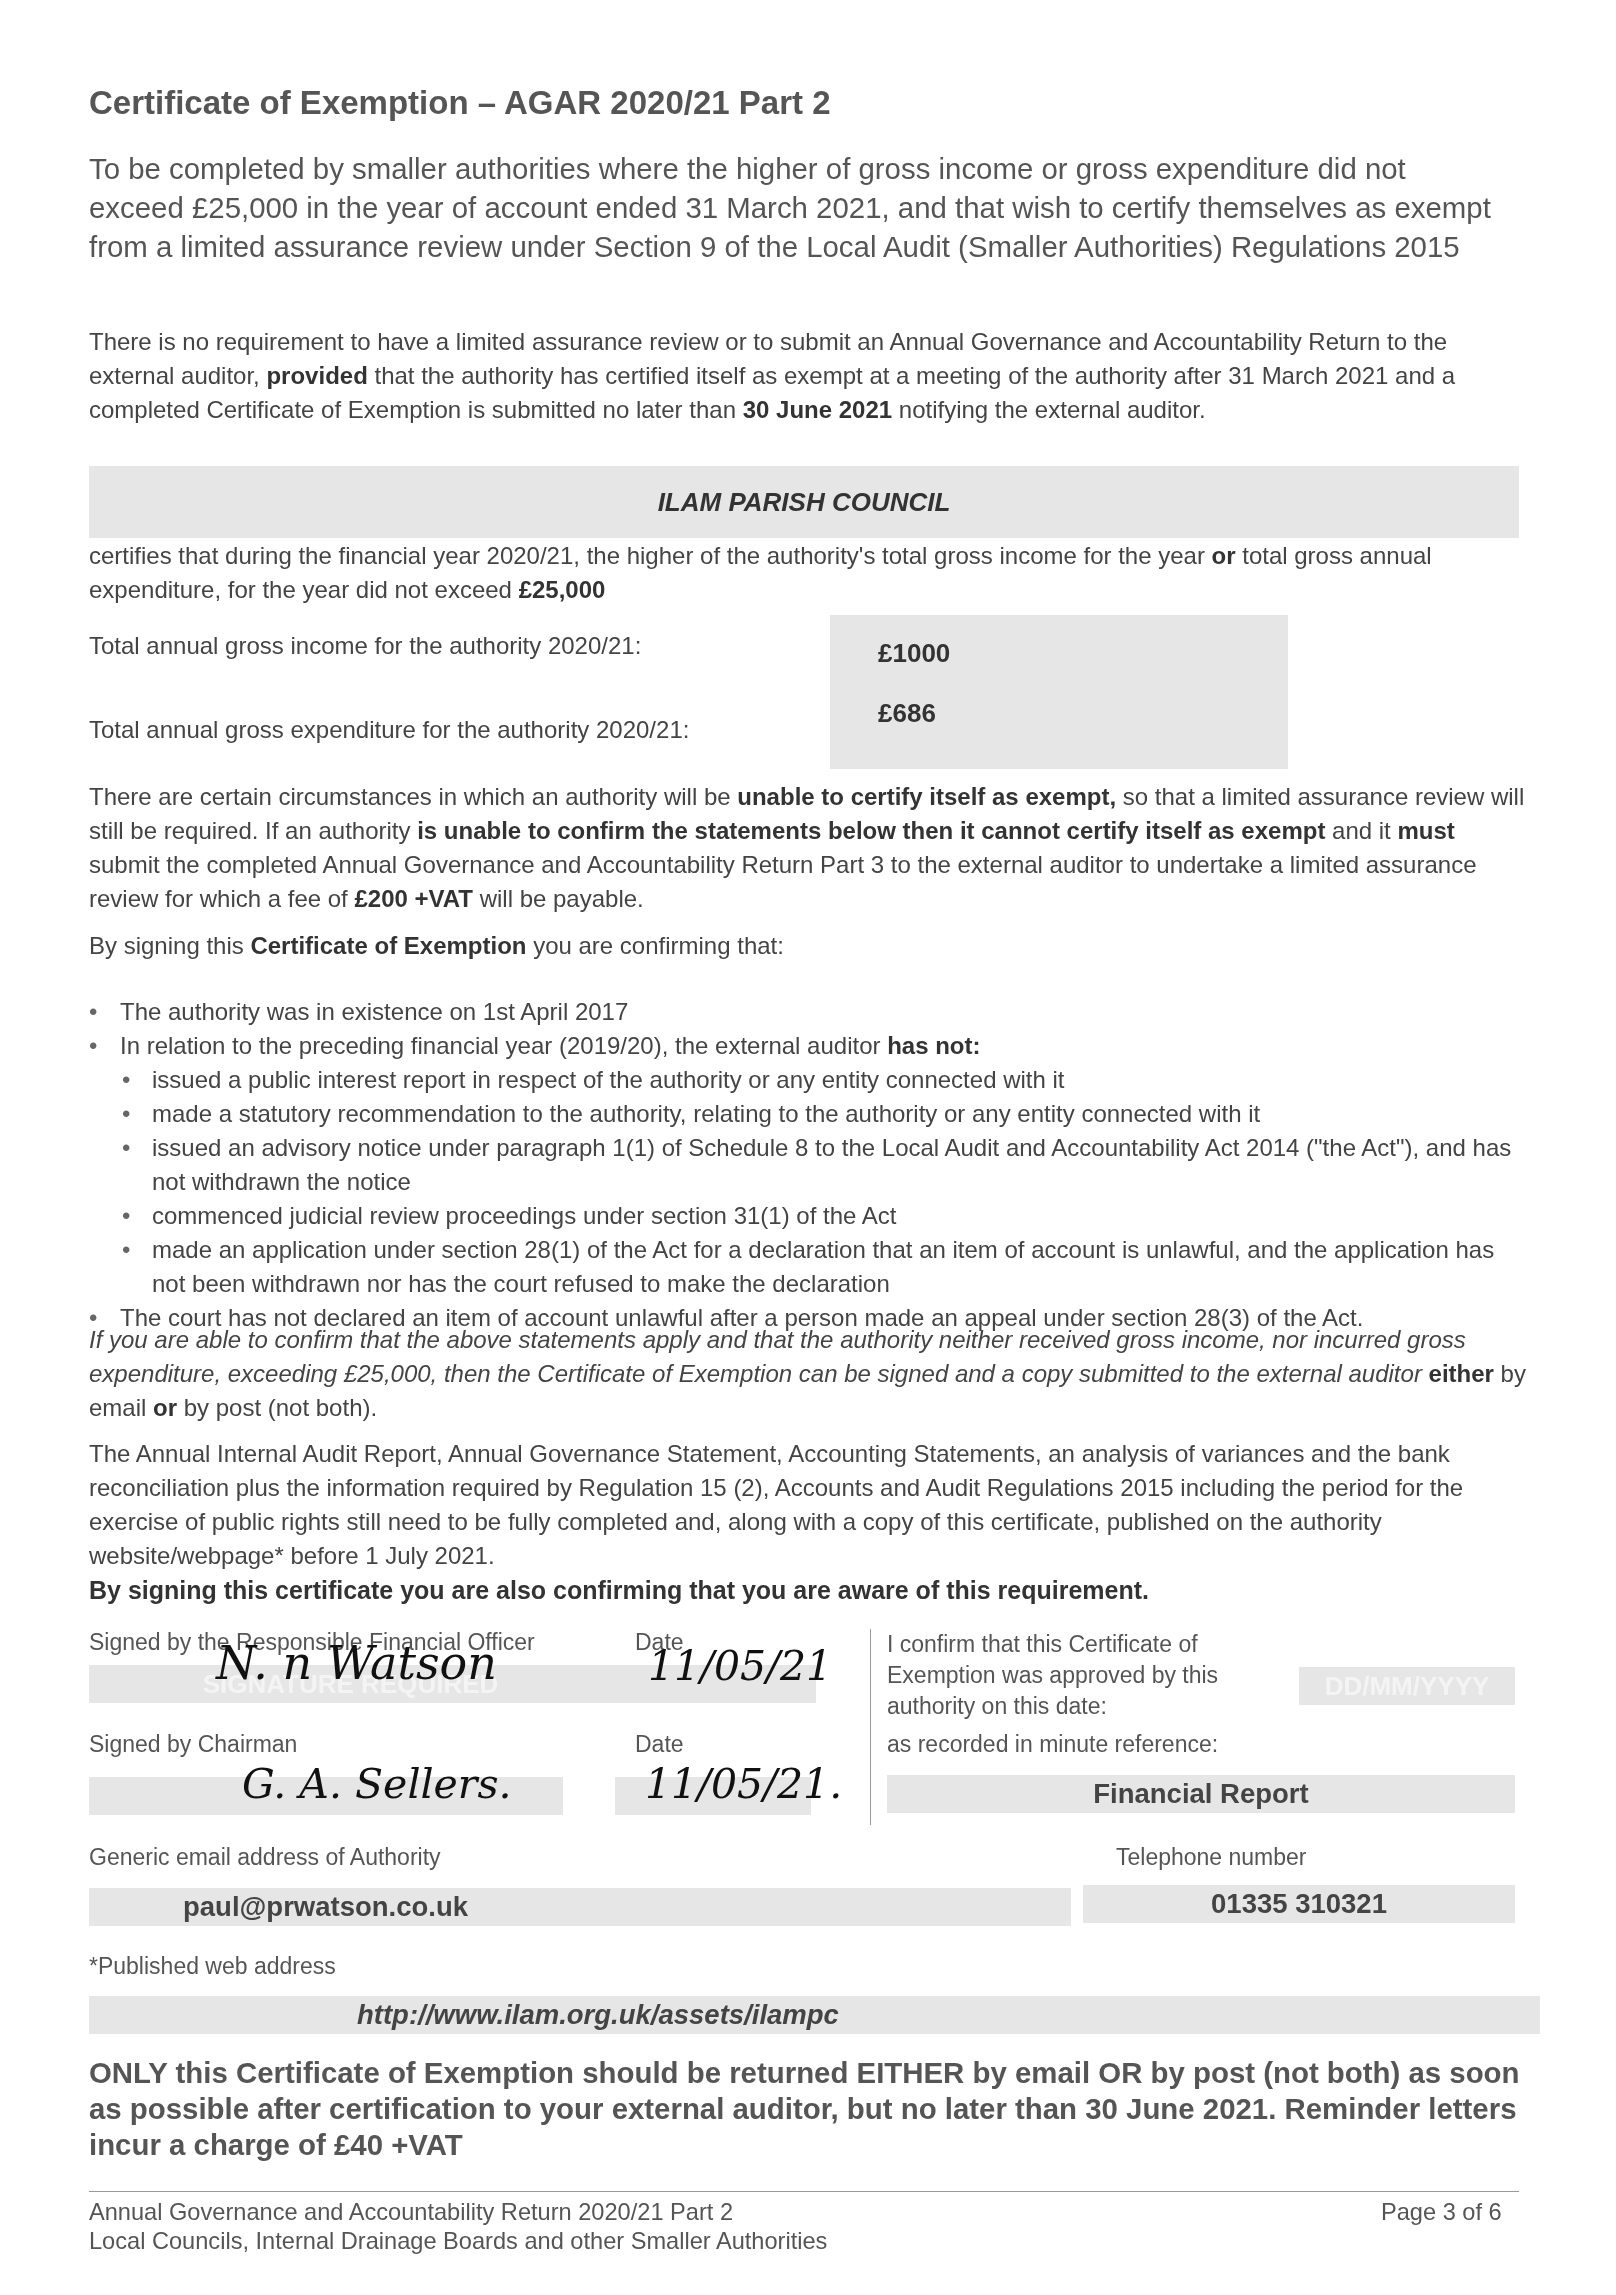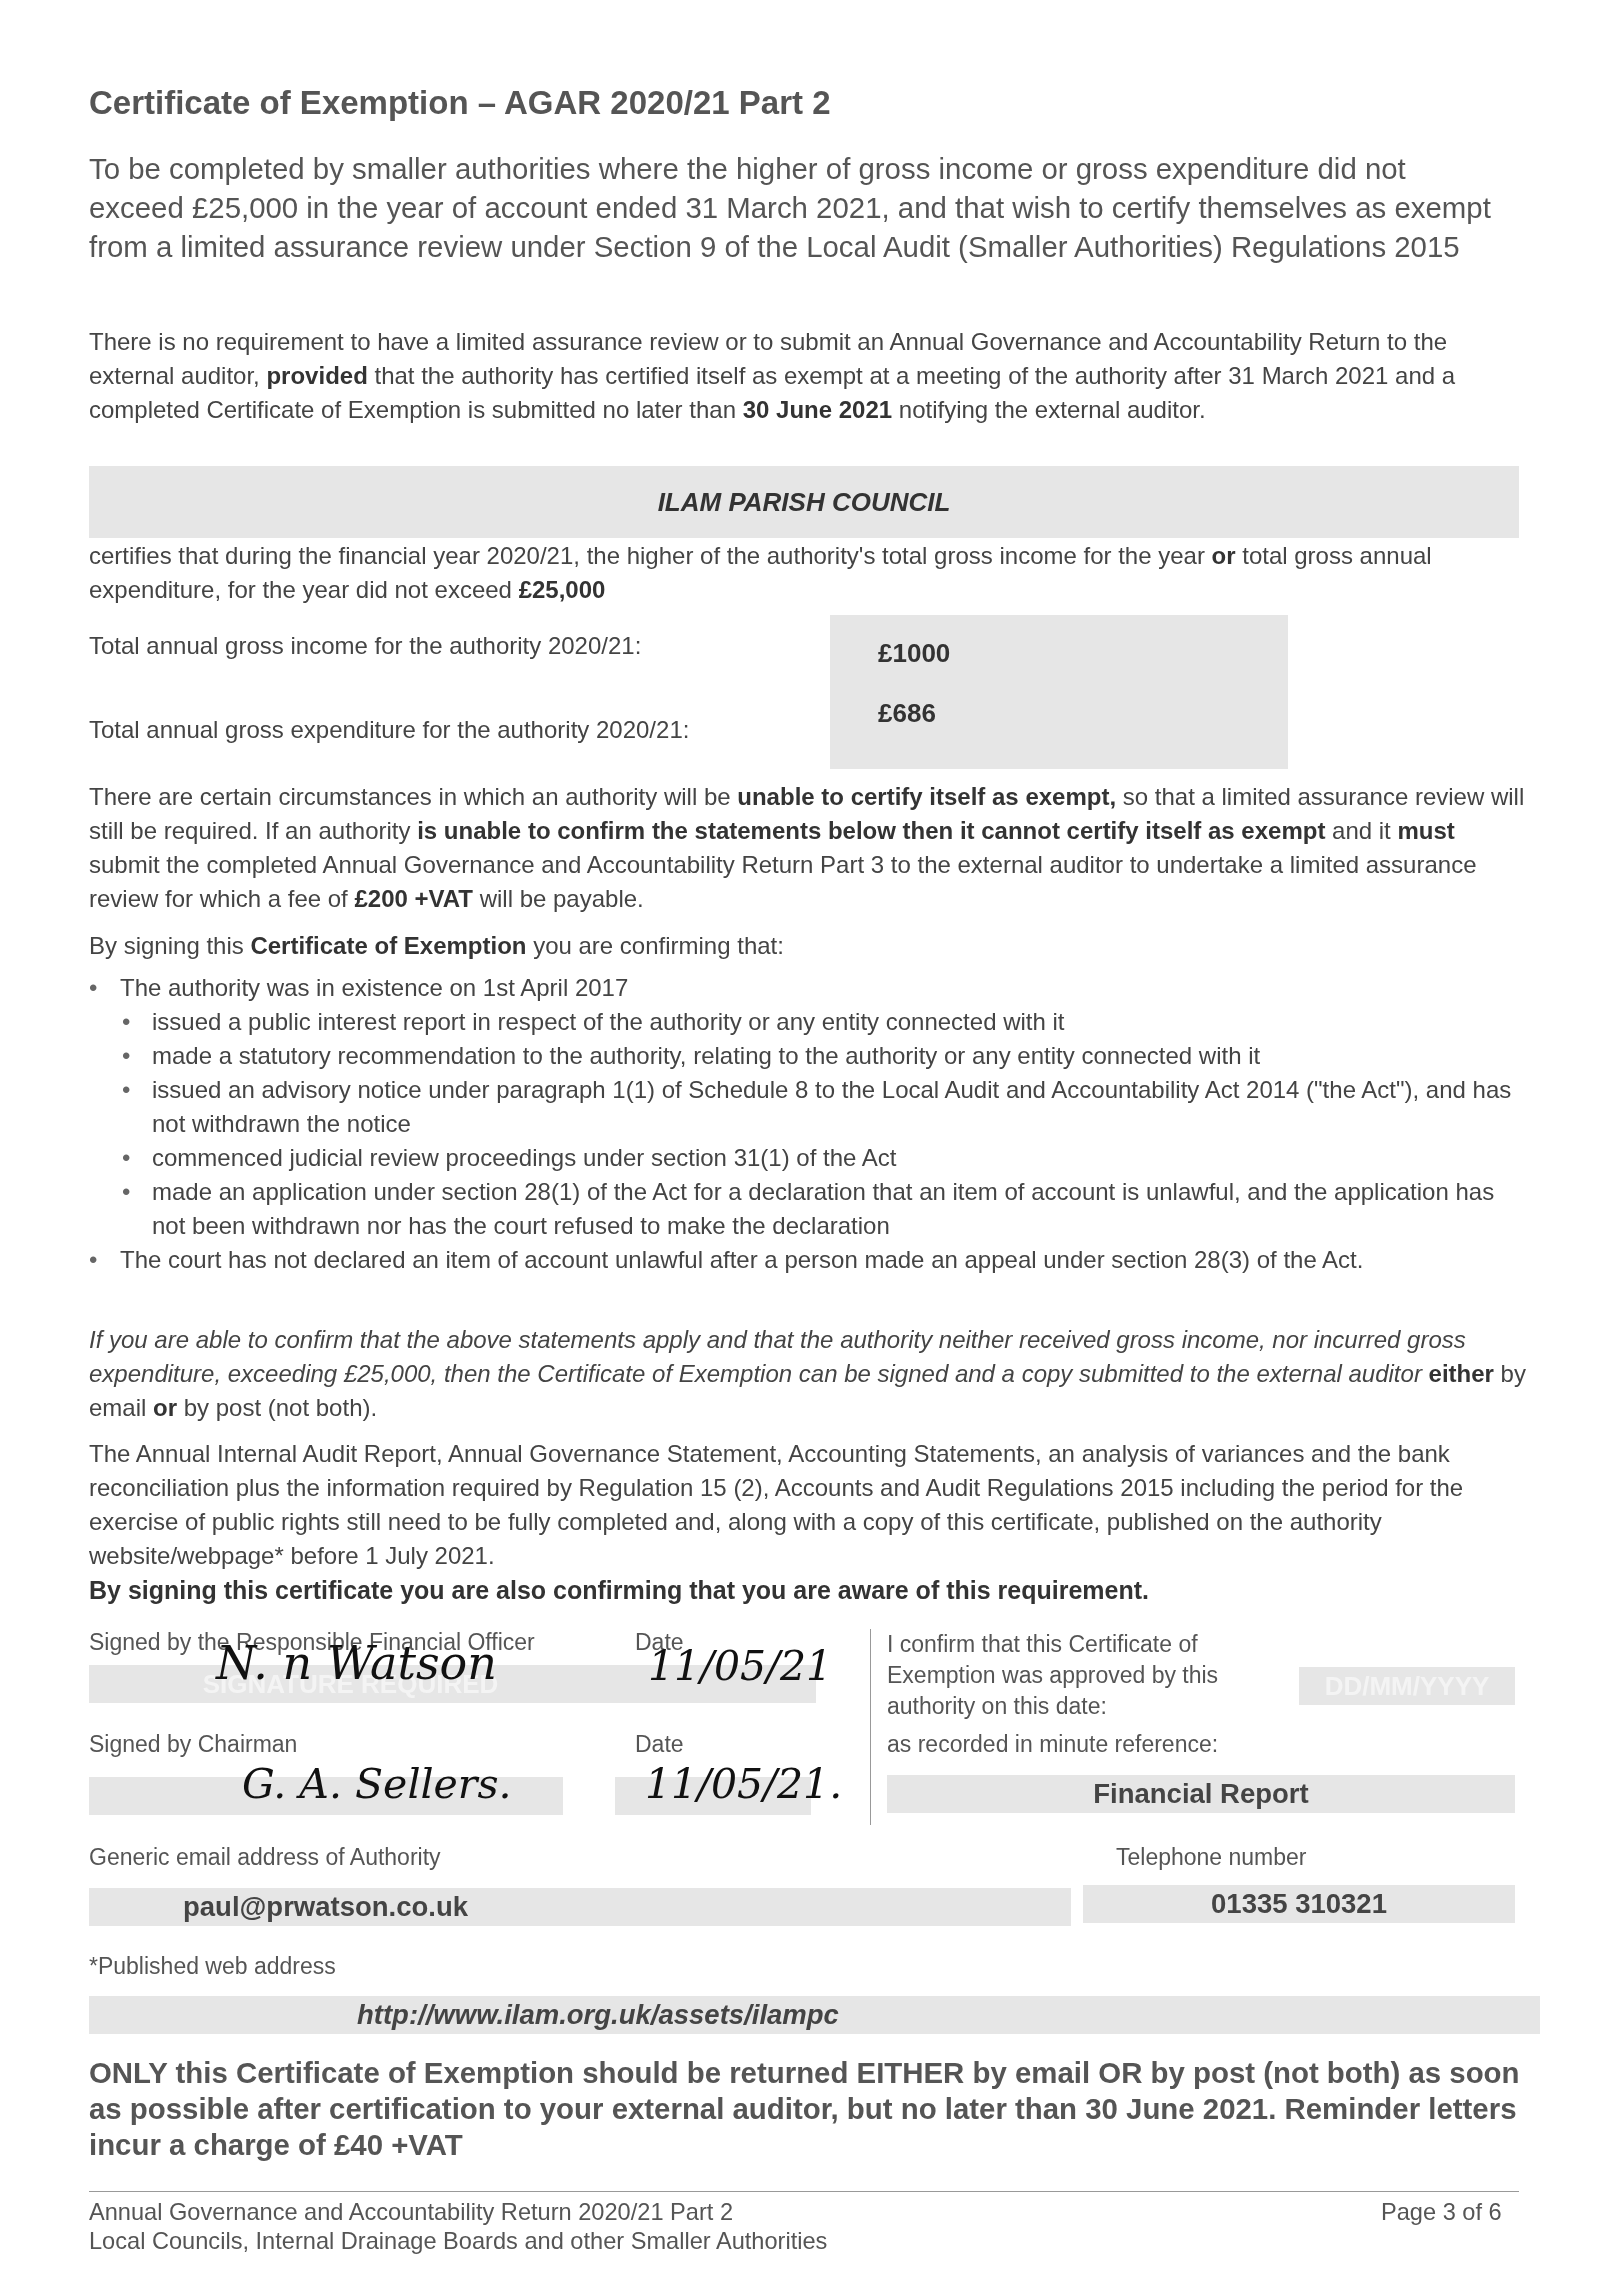--- a/index.html
+++ b/index.html
@@ -70,23 +70,27 @@
   <span class="b">£200 +VAT</span>
   <span>will be payable.</span>
 </div>
 
 <div class="abs p" style="left:89px; top:929px;">
   <span>By signing this</span>
   <span class="b">Certificate of Exemption</span>
   <span>you are confirming that:</span>
 </div>
 
-<div class="abs" style="left:89px; top:971px; width:1440px;">
+<div class="abs" style="left:89px; top:995px; width:1440px;">
   <ul class="bul">
     <li>The authority was in existence on 1st April 2017</li>
+    <li>
+      <span>In relation to the preceding financial year (2019/20), the external auditor</span>
+      <span class="b">has not:</span>
+    </li>
   </ul>
   <ul class="bul sub">
     <li>issued a public interest report in respect of the authority or any entity connected with it</li>
     <li>made a statutory recommendation to the authority, relating to the authority or any entity connected with it</li>
     <li>issued an advisory notice under paragraph 1(1) of Schedule 8 to the Local Audit and Accountability Act 2014 ("the Act"), and has not withdrawn the notice</li>
     <li>commenced judicial review proceedings under section 31(1) of the Act</li>
     <li>made an application under section 28(1) of the Act for a declaration that an item of account is unlawful, and the application has not been withdrawn nor has the court refused to make the declaration</li>
   </ul>
   <ul class="bul">
     <li>The court has not declared an item of account unlawful after a person made an appeal under section 28(3) of the Act.</li>

